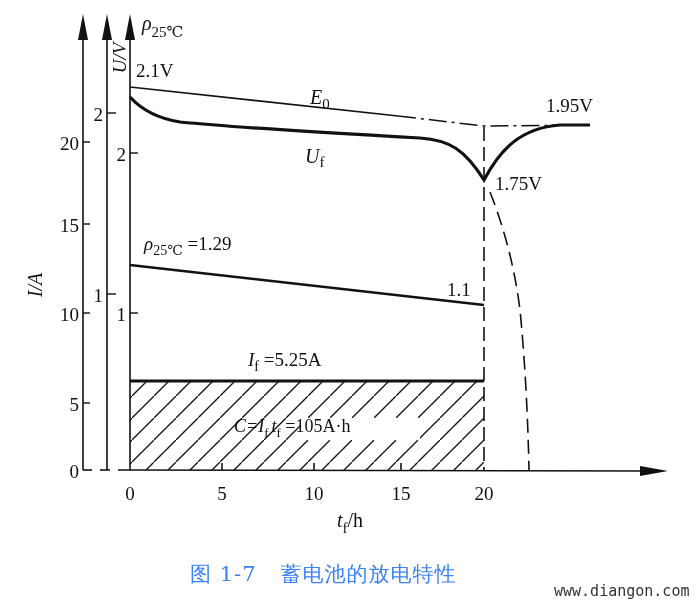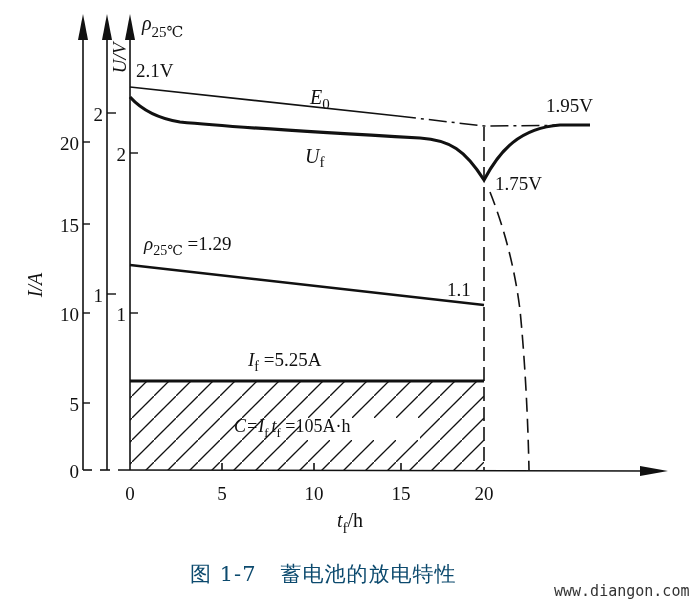--- a/index.html
+++ b/index.html
@@ -2,21 +2,21 @@
 <html><head>
   <meta charset="utf-8">
   <style>
     html, body { margin: 0; padding: 0; background: #ffffff; }
     body { width: 700px; height: 603px; position: relative; overflow: hidden;
            font-family: "Liberation Serif", "DejaVu Serif", serif; color: #111; }
     #chart { position: absolute; left: 0; top: 0; width: 700px; height: 603px; }
     .lbl { font-family: "Liberation Serif", "DejaVu Serif", serif; fill: #111; }
     .it { font-style: italic; }
     .caption { position: absolute; left: 190px; top: 560px; font-size: 21px;
-               font-family: "DejaVu Serif", "Liberation Serif", serif; letter-spacing: 1px; color: #0c4a6e; }
+               font-family: "DejaVu Serif", "Liberation Serif", serif; letter-spacing: 1px; color: #3b82f6; }
     .caption .num { margin-right: 24px; }
     .watermark { position: absolute; left: 554px; top: 582px; font-size: 15px;
                  font-family: "DejaVu Sans Mono", "Liberation Mono", monospace; color: #333; }
   </style>
 </head>
 <body>
 
 <svg id="chart" viewBox="0 0 700 603" xmlns="http://www.w3.org/2000/svg">
   <defs>
     <pattern id="hatch" patternUnits="userSpaceOnUse" width="22" height="22" patternTransform="rotate(0)">

